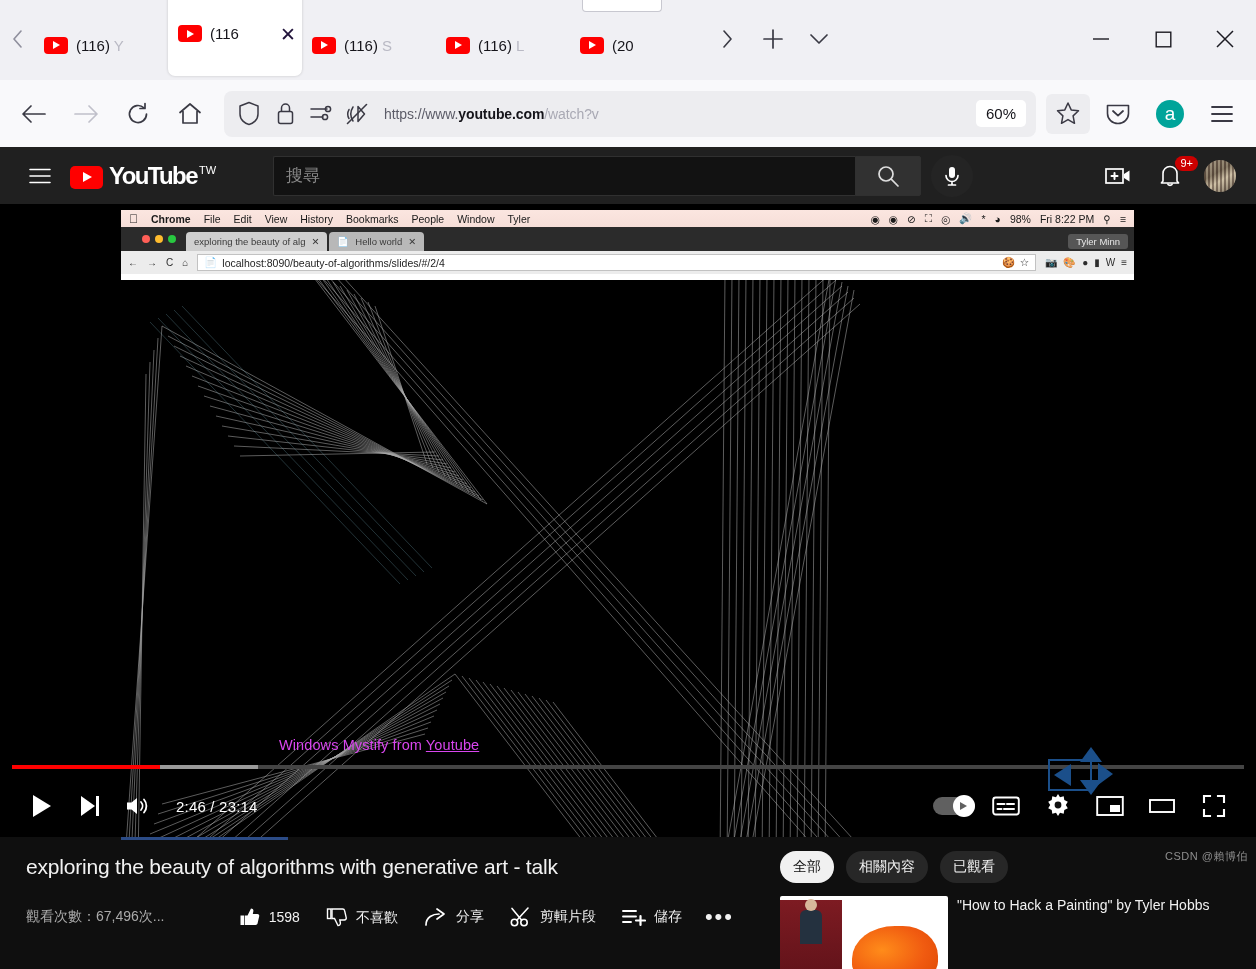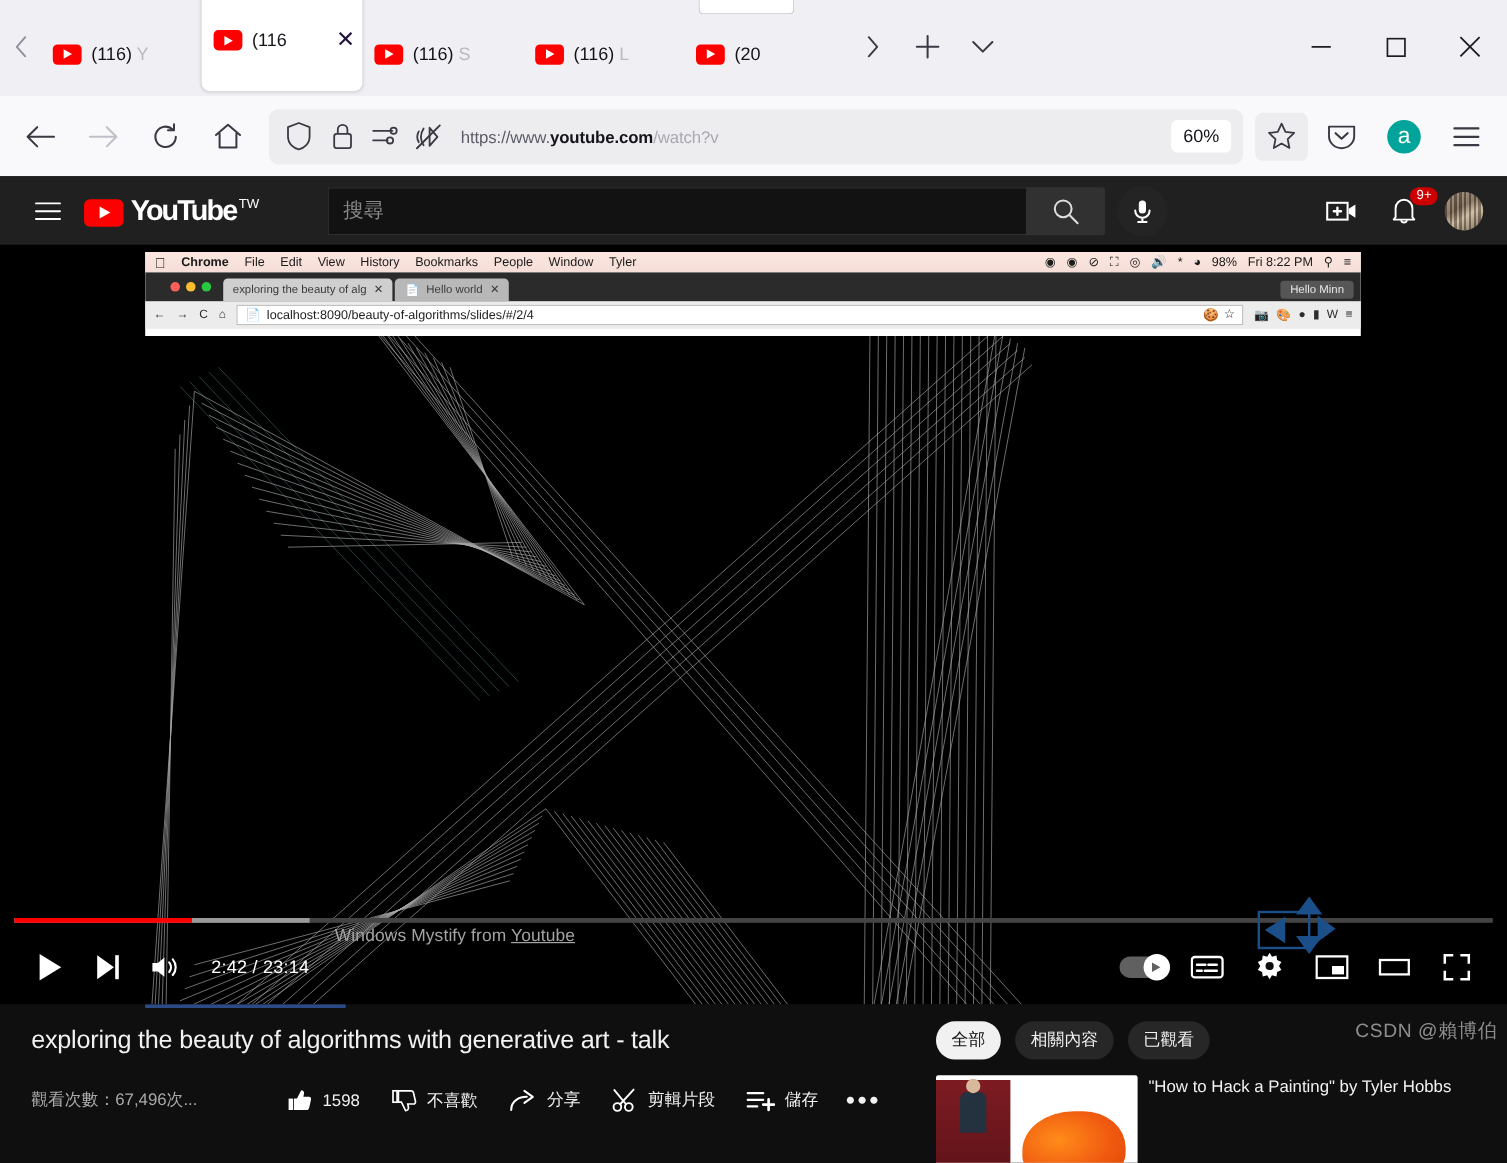--- a/index.html
+++ b/index.html
@@ -218,22 +218,22 @@
   }
   .mac-url-field {
     flex: 1 1 auto; height: 17px; background: #fff; border: 1px solid #c2c2c2;
     display: flex; align-items: center; padding: 0 6px; gap: 5px;
     font-size: 10.5px; color: #1d1d1d;
   }
   .mac-url-field .mu { margin-left: auto; display: flex; gap: 4px; }
   .mac-right-ico { display: flex; gap: 6px; align-items: center; }
 
   .video-center-text {
-    position: absolute; left: 279px; top: 568px;
-    color: #a3a3a3; font-size: 14.5px; letter-spacing: .1px; text-align: right;
+    position: absolute; left: 279px; top: 533px;
+    color: #d946ef; font-size: 14.5px; letter-spacing: .1px; text-align: right;
   }
   .video-center-text u { text-decoration: underline; }
   .mouse-cursor {
     position: absolute; left: 893px; top: 724px;
     width: 0; height: 0;
   }
 
   
   .progress-row {
     position: absolute; left: 0; right: 0; bottom: 68px; height: 4px;
@@ -323,21 +323,21 @@
     border-radius:50%; background:#d8b79a;
   }
   .rel-thumb .blob {
     position: absolute; left: 72px; top: 30px; width: 86px; height: 60px;
     background: radial-gradient(ellipse at 35% 40%, #ff8c1a 0%, #f05a10 55%, #d94400 100%);
     border-radius: 55% 45% 50% 60% / 60% 55% 45% 40%;
   }
   .rel-title { font-size: 14px; font-weight: 500; line-height: 19px; color: #f1f1f1; }
   .watermark {
     position: absolute; right: 8px; top: 12px;
-    color: rgba(190,190,190,.72); font-size: 16px; letter-spacing: .5px;
+    color: rgba(190,190,190,.72); font-size: 11px; letter-spacing: .5px;
     pointer-events: none;
   }
   .blue-sliver {
     position: absolute; left: 121px; top: 0; width: 167px; height: 3px;
     background: #2b4b86;
   }
 </style>
 </head>
 <body>
 
@@ -690,21 +690,21 @@
         </span>
         <span class="mac-tab">
           <span>exploring the beauty of alg</span>
           <span>✕</span>
         </span>
         <span class="mac-tab inactive">
           <span>📄</span>
           <span>Hello world</span>
           <span>✕</span>
         </span>
-        <span class="mac-user">Hello Minn</span>
+        <span class="mac-user">Tyler Minn</span>
       </div>
       <div class="mac-urlbar">
         <span>←</span>
         <span>→</span>
         <span>C</span>
         <span>⌂</span>
         <span class="mac-url-field">
           <span>📄</span>
           <span>localhost:8090/beauty-of-algorithms/slides/#/2/4</span>
           <span class="mu">
@@ -757,21 +757,21 @@
           <path d="M2 1l14 10L2 21z" fill="#fff"></path>
           <rect x="17" y="1" width="3" height="20" fill="#fff"></rect>
         </svg>
       </div>
       <div class="ctrl-btn">
         <svg width="26" height="22" viewBox="0 0 26 22">
           <path d="M2 7.5h4.5L12 3v16l-5.5-4.5H2z" fill="#fff"></path>
           <path d="M16 7a6 6 0 0 1 0 8M19 4.5a10 10 0 0 1 0 13" stroke="#fff" stroke-width="1.8" fill="none" stroke-linecap="round"></path>
         </svg>
       </div>
-      <span class="time-label">2:42 / 23:14</span>
+      <span class="time-label">2:46 / 23:14</span>
 
       <div class="ctrl-right">
         <div class="ctrl-btn">
           <span class="autoplay-toggle"></span>
         </div>
         <div class="ctrl-btn">
           <svg width="28" height="22" viewBox="0 0 28 22" fill="none">
             <rect x="1.2" y="2.5" width="25.6" height="17" rx="2.5" stroke="#fff" stroke-width="1.9"></rect>
             <path d="M5.5 9h7M15 9h7M5.5 14h4M12 14h10" stroke="#fff" stroke-width="2" stroke-linecap="round"></path>
           </svg>

